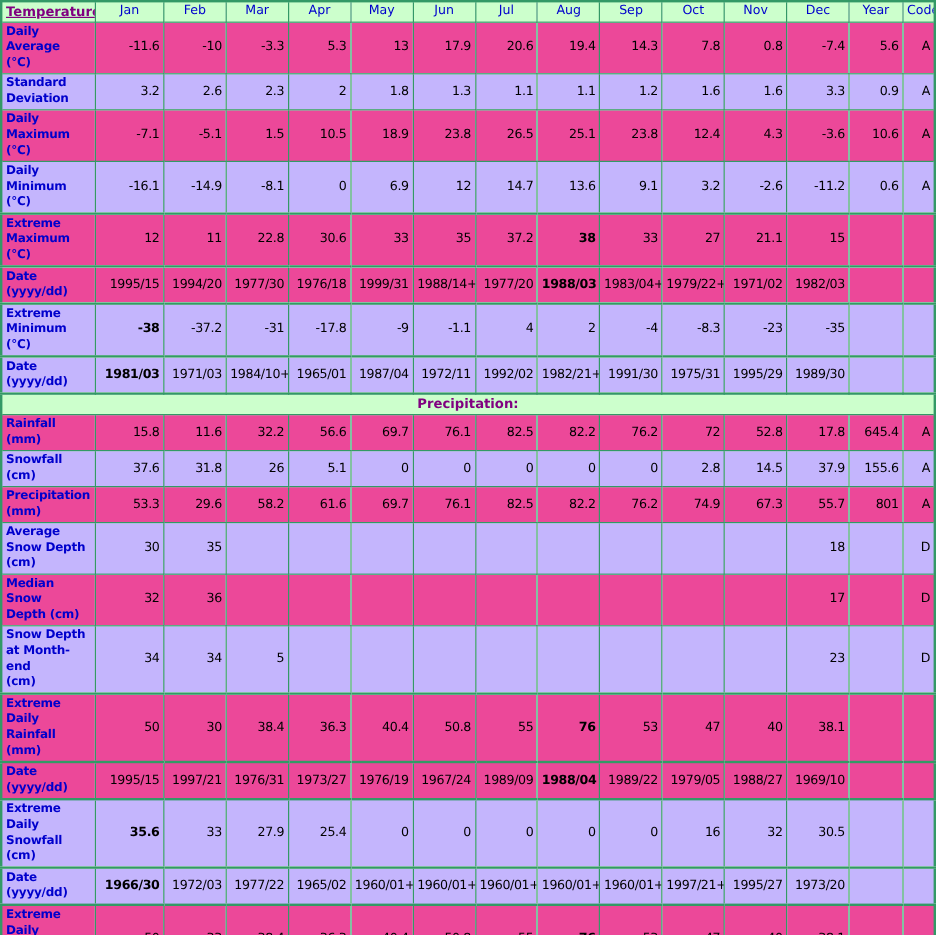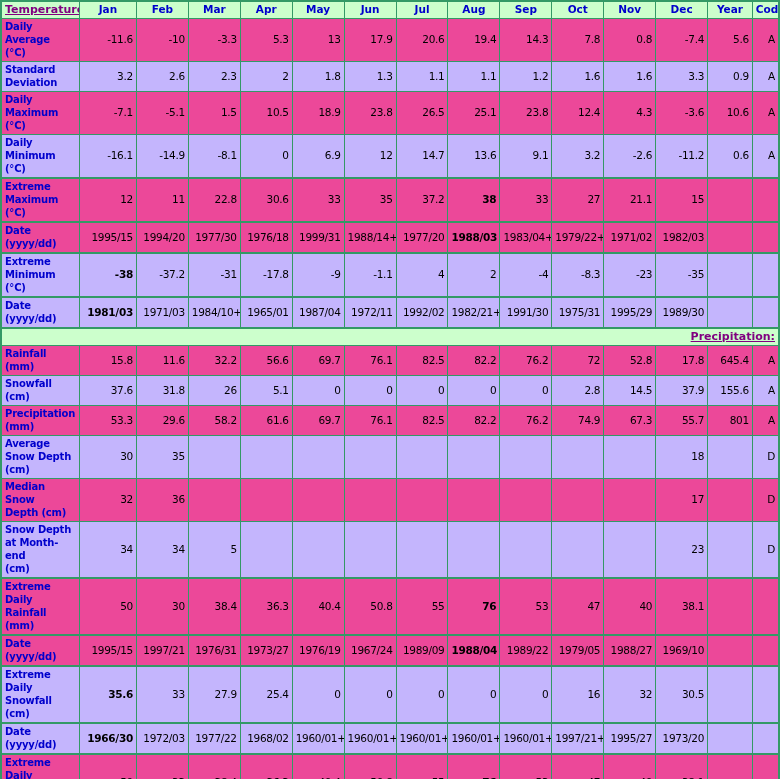--- a/index.html
+++ b/index.html
@@ -19,36 +19,36 @@
   }
   tr.gs th, tr.gs td { border-top-width:2px; }
   tr.green { background:#c4b5fd; }
   tr.white { background:#ec4899; }
   thead tr { background:#CCFFCC; }
   th.corner {
     color:#800080; font-weight:bold; font-size:11px; text-align:left;
     text-decoration:underline; white-space:nowrap;
   }
   th.colhead {
-    color:#0000CC; font-weight:bold; font-size:10.5px; text-align:center;
+    color:#0000CC; font-weight:normal; font-size:10.5px; text-align:center;
     white-space:nowrap;
     margin-top:32px;
   }
   th.rowlabel {
     color:#0000CC; font-weight:bold; font-size:10px; text-align:left;
     white-space:pre-line; letter-spacing:-0.2px; line-height:13px;
   }
   td.val {
     color:#000000; font-size:10.5px; text-align:right; white-space:nowrap;
     letter-spacing:-0.3px; padding-right:4px;
   }
   td.val.b { font-weight:bold; }
   td.section {
-    color:#800080; font-weight:bold; font-size:11px; text-align:right;
-    text-decoration:underline; background:#CCFFCC;
+    color:#800080; font-weight:bold; font-size:11px; text-align:center;
+    background:#CCFFCC;
   }
 </style>
 </head>
 <body>
 
 <table class="climate">
   <colgroup>
     <col style="width:77px">
     <col style="width:56px">
       <col style="width:51px">
@@ -399,21 +399,21 @@
         <td class="val">30.5</td>
         <td class="val"></td>
         <td class="val"></td>
       </tr>
       <tr class="gs green">
         <th class="rowlabel">Date
 (yyyy/dd)</th>
         <td class="val b">1966/30</td>
         <td class="val">1972/03</td>
         <td class="val">1977/22</td>
-        <td class="val">1968/02</td>
+        <td class="val">1965/02</td>
         <td class="val">1960/01+</td>
         <td class="val">1960/01+</td>
         <td class="val">1960/01+</td>
         <td class="val">1960/01+</td>
         <td class="val">1960/01+</td>
         <td class="val">1997/21+</td>
         <td class="val">1995/27</td>
         <td class="val">1973/20</td>
         <td class="val"></td>
         <td class="val"></td>

